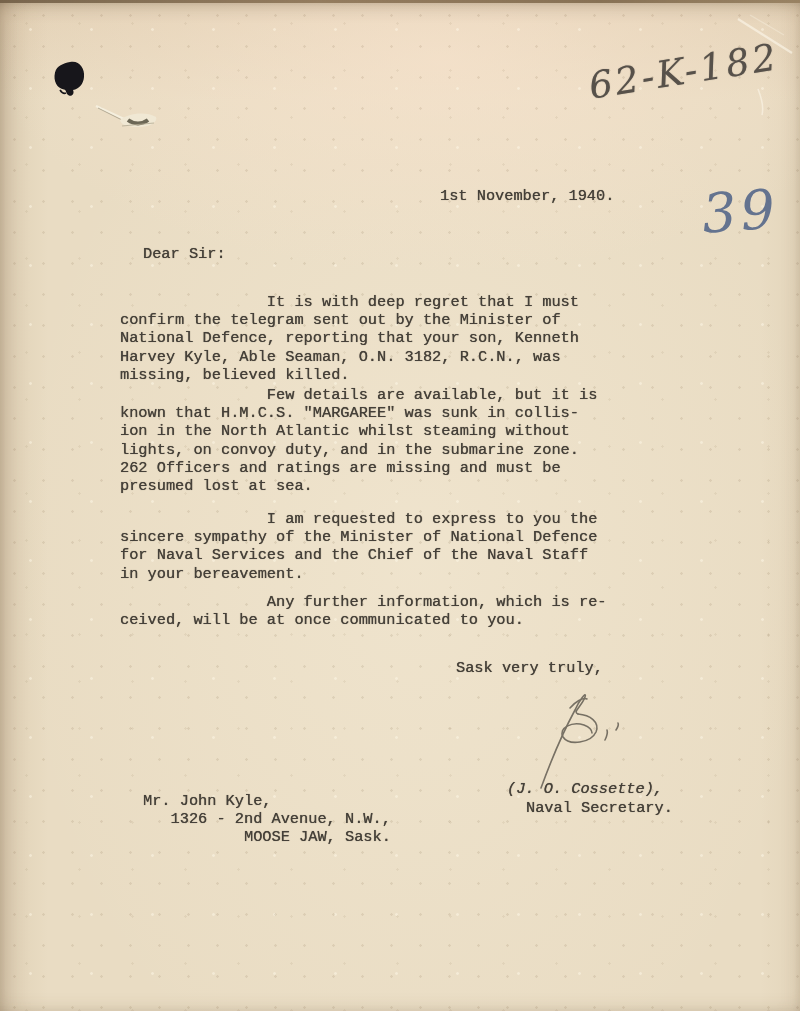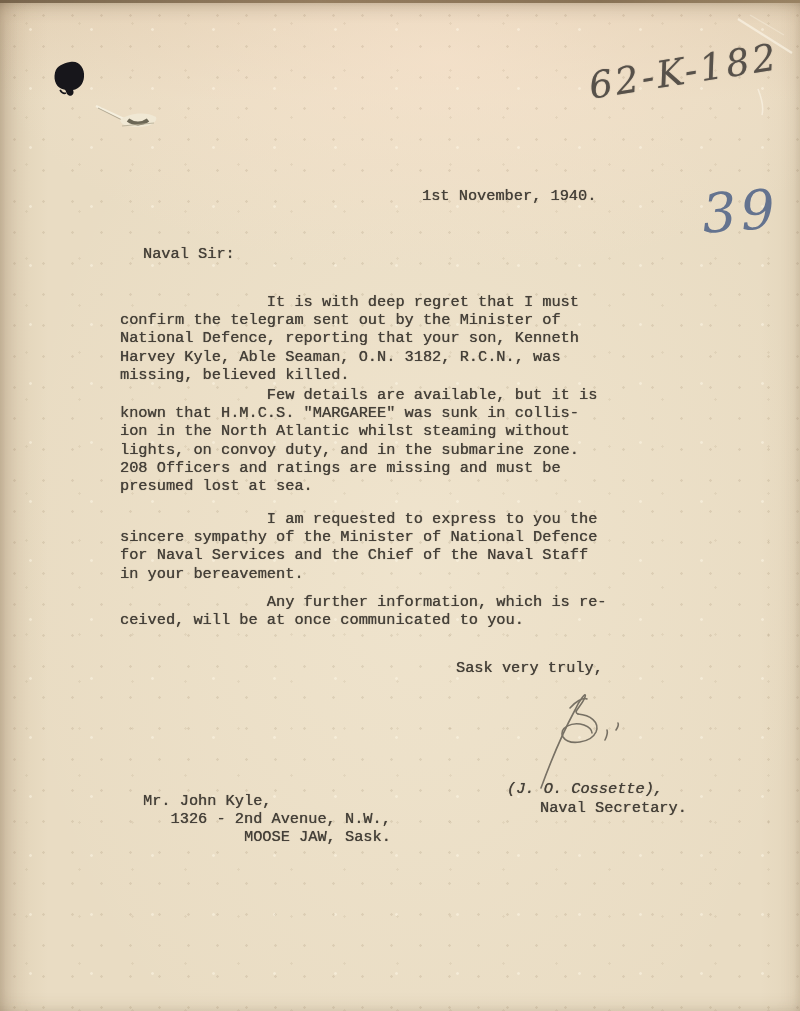--- a/index.html
+++ b/index.html
@@ -85,35 +85,35 @@
     <path d="M 4 10 L 32 23" stroke="#f5efde" stroke-width="2.4" fill="none"></path>
     <path d="M 6 12 L 32 25" stroke="#9a917c" stroke-width="1" fill="none" opacity=".7"></path>
     <path d="M 28 24 C 36 17, 54 15, 64 21 C 66 26, 58 31, 46 31 C 36 31, 29 29, 28 24 Z" fill="#f0e8d4"></path>
     <path d="M 36 24 C 42 28.5, 50 28.5, 56 24" stroke="#55503f" stroke-width="4" fill="none" opacity=".85"></path>
     <path d="M 30 30 L 62 27" stroke="#b3aa92" stroke-width="1.2" fill="none" opacity=".8"></path>
   </svg>
 
   <div class="hand hand-file">62-K-182</div>
   <div class="hand hand-page">39</div>
 
-  <div class="type" style="left:422px;top:187px;">1st November, 1940.</div>
+  <div class="type" style="left:440px;top:187px;">1st November, 1940.</div>
 
-  <div class="type" style="left:143px;top:245px;">Naval Sir:</div>
+  <div class="type" style="left:143px;top:245px;">Dear Sir:</div>
 
   <div class="type" style="left:120px;top:293px;">                It is with deep regret that I must
 confirm the telegram sent out by the Minister of
 National Defence, reporting that your son, Kenneth
 Harvey Kyle, Able Seaman, O.N. 3182, R.C.N., was
 missing, believed killed.</div>
 
   <div class="type" style="left:120px;top:386px;">                Few details are available, but it is
 known that H.M.C.S. "MARGAREE" was sunk in collis-
 ion in the North Atlantic whilst steaming without
 lights, on convoy duty, and in the submarine zone.
-208 Officers and ratings are missing and must be
+262 Officers and ratings are missing and must be
 presumed lost at sea.</div>
 
   <div class="type" style="left:120px;top:593px;">                Any further information, which is re-
 ceived, will be at once communicated to you.</div>
 
   <div class="type" style="left:120px;top:510px;">                I am requested to express to you the
 sincere sympathy of the Minister of National Defence
 for Naval Services and the Chief of the Naval Staff
 in your bereavement.</div>
 
@@ -124,19 +124,19 @@
       <path d="M 26 104 C 34 82, 46 52, 60 26 C 64 17, 72 6, 70 13 C 67 22, 57 28, 63 30"></path>
       <path d="M 55 24 C 60 18, 68 13, 72 15"></path>
       <path d="M 63 30 C 75 31, 85 38, 81 48 C 76 59, 54 62, 48 53 C 43 44, 57 37, 69 41 C 74 43, 77 46, 77 49"></path>
       <path d="M 90 56 C 92 52, 93 49, 92 46"></path>
       <path d="M 101 46 C 103 43, 104 41, 103 39"></path>
     </g>
   </svg>
 
   <div class="type" style="left:507px;top:780px;font-style:italic;">(J. O. Cossette),</div>
 
-  <div class="type" style="left:540px;top:799px;">Naval Secretary.</div>
+  <div class="type" style="left:526px;top:799px;">Naval Secretary.</div>
 
   <div class="type" style="left:143px;top:792px;">Mr. John Kyle,
    1326 - 2nd Avenue, N.W.,
            MOOSE JAW, Sask.</div>
 
 </div>
 
 </body></html>

